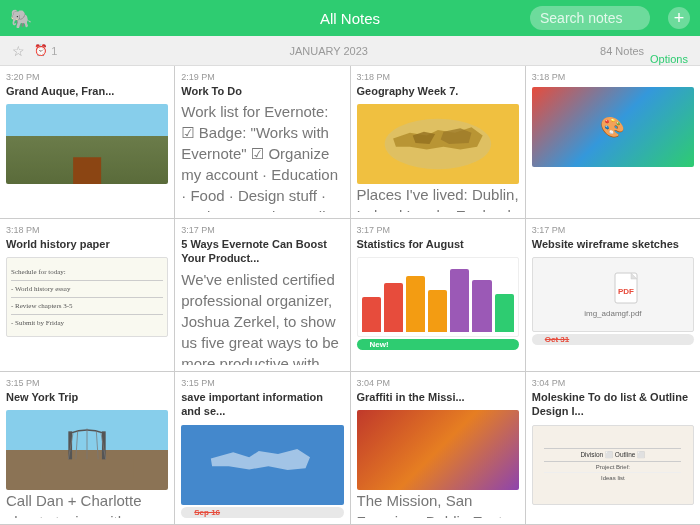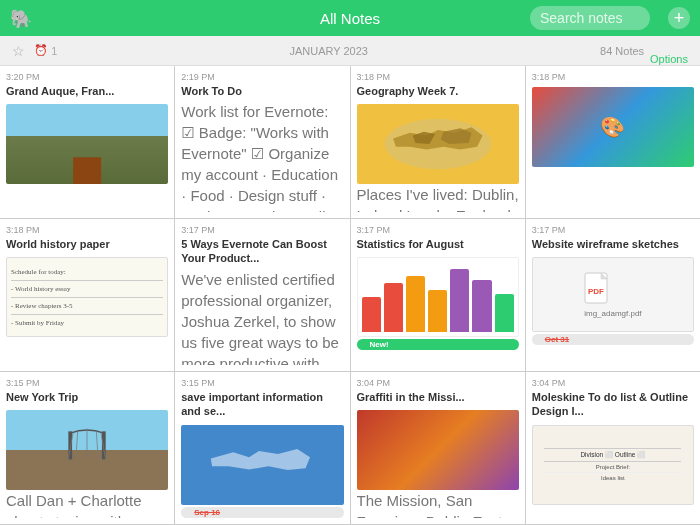--- a/index.html
+++ b/index.html
@@ -178,21 +178,21 @@
     .bar {
       flex: 1; border-radius: 2px 2px 0 0;
     }
     .img-wireframe {
       width: 100%; height: 75px;
       background: #f5f5f5;
       border: 1px solid #ddd;
       display: flex; align-items: center; justify-content: center;
     }
     .pdf-icon {
-      display: flex; flex-direction: column; align-items: flex-start; gap: 2px;
+      display: flex; flex-direction: column; align-items: flex-end; gap: 2px;
       font-size: 10px; color: #e74c3c;
     }
     .img-bridge {
       width: 100%; height: 80px;
       background: linear-gradient(180deg, #87CEEB 50%, #8B7355 50%);
       display: flex; align-items: center; justify-content: center;
     }
     .img-worldmap2 {
       width: 100%; height: 80px;
       background: #4488cc;

